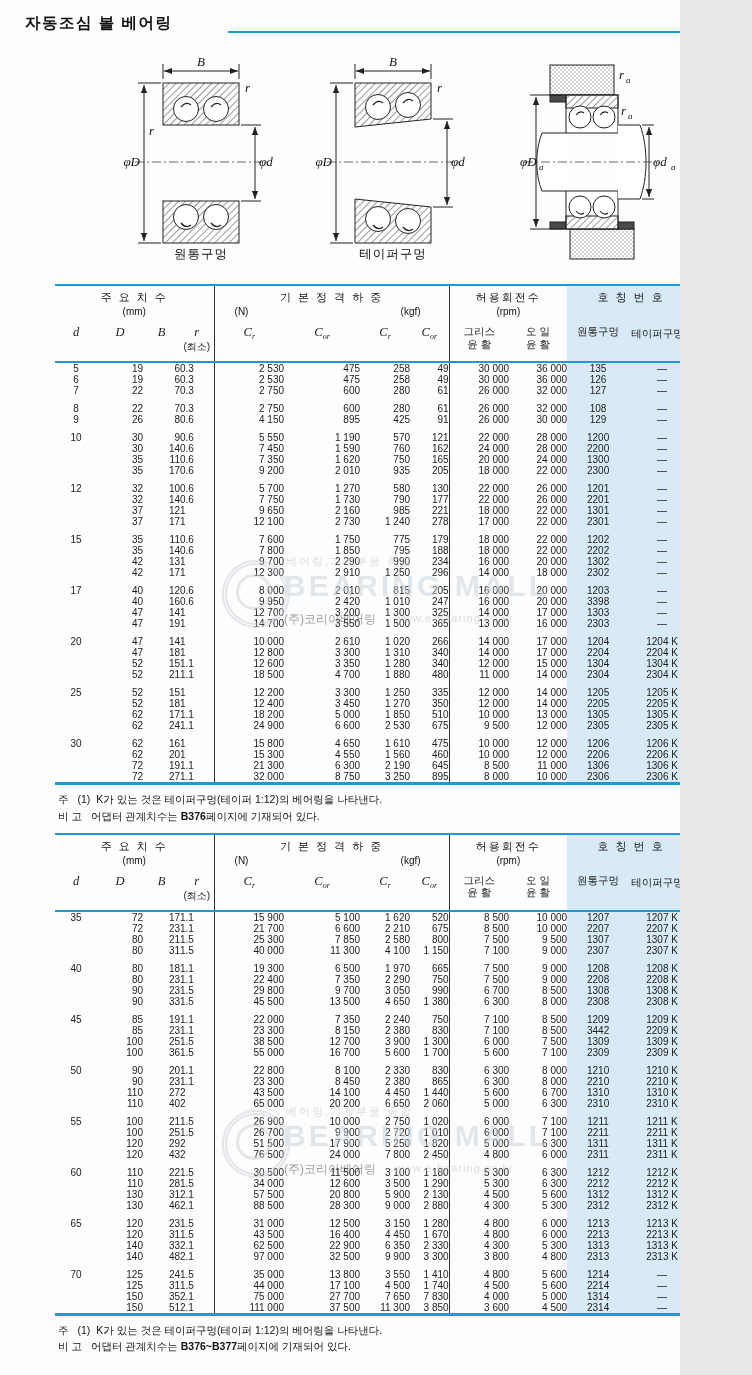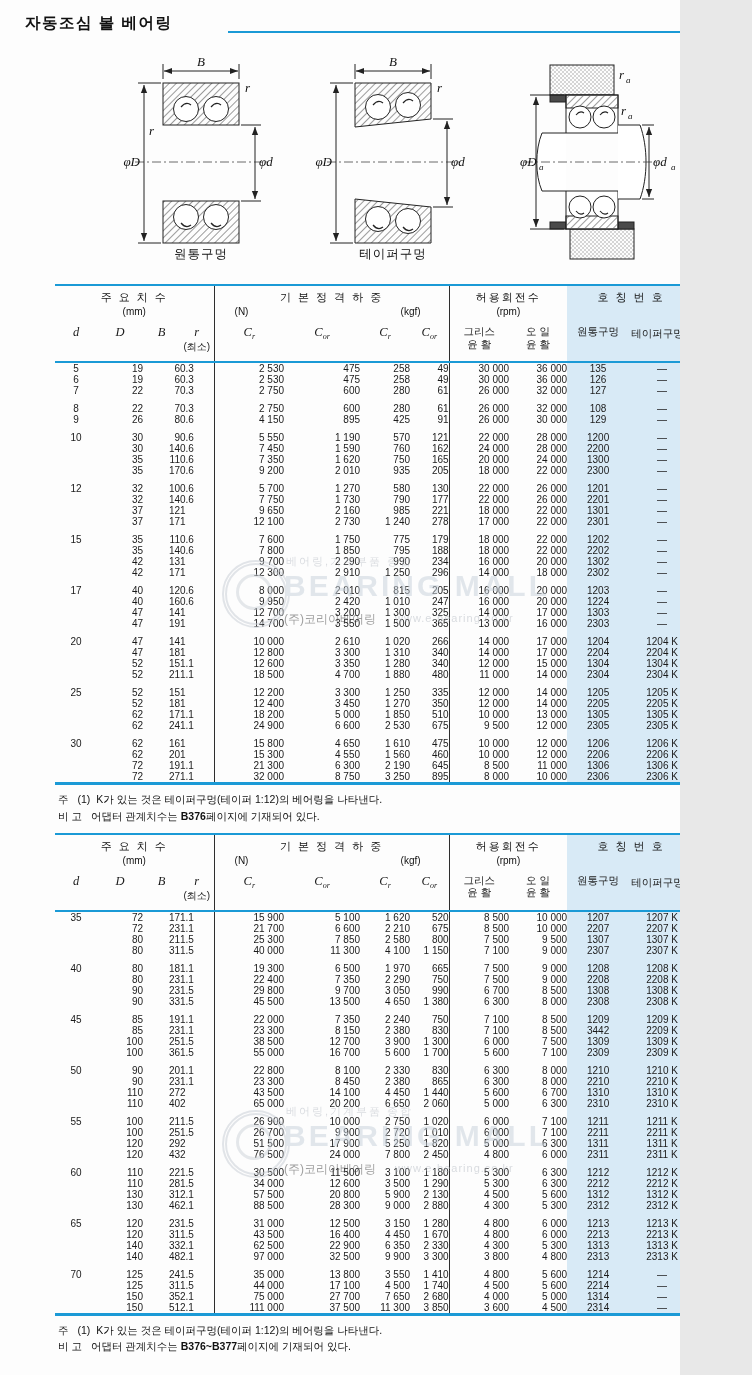--- a/index.html
+++ b/index.html
@@ -541,21 +541,21 @@
             <td class="c-d"></td>
             <td class="c-D">40</td>
             <td class="c-B">16</td>
             <td class="c-r brB">0.6</td>
             <td class="c-crn">9 950</td>
             <td class="c-corn">2 420</td>
             <td class="c-crk">1 010</td>
             <td class="c-cork brB">247</td>
             <td class="c-gr">16 000</td>
             <td class="c-oil">20 000</td>
-            <td class="c-cyl blue">1224</td>
+            <td class="c-cyl blue">3398</td>
             <td class="c-tap blue">—</td>
           </tr>
           <tr>
             <td class="c-d"></td>
             <td class="c-D">47</td>
             <td class="c-B">14</td>
             <td class="c-r brB">1</td>
             <td class="c-crn">12 700</td>
             <td class="c-corn">3 200</td>
             <td class="c-crk">1 300</td>
@@ -1291,21 +1291,21 @@
               <td class="c-tap blue">—</td>
             </tr>
             <tr>
               <td class="c-d"></td>
               <td class="c-D">150</td>
               <td class="c-B">35</td>
               <td class="c-r brB">2.1</td>
               <td class="c-crn">75 000</td>
               <td class="c-corn">27 700</td>
               <td class="c-crk">7 650</td>
-              <td class="c-cork brB">2 680</td>
+              <td class="c-cork brB">7 830</td>
               <td class="c-gr">4 000</td>
               <td class="c-oil">5 000</td>
               <td class="c-cyl blue">1314</td>
               <td class="c-tap blue">—</td>
             </tr>
             <tr>
               <td class="c-d"></td>
               <td class="c-D">150</td>
               <td class="c-B">51</td>
               <td class="c-r brB">2.1</td>

